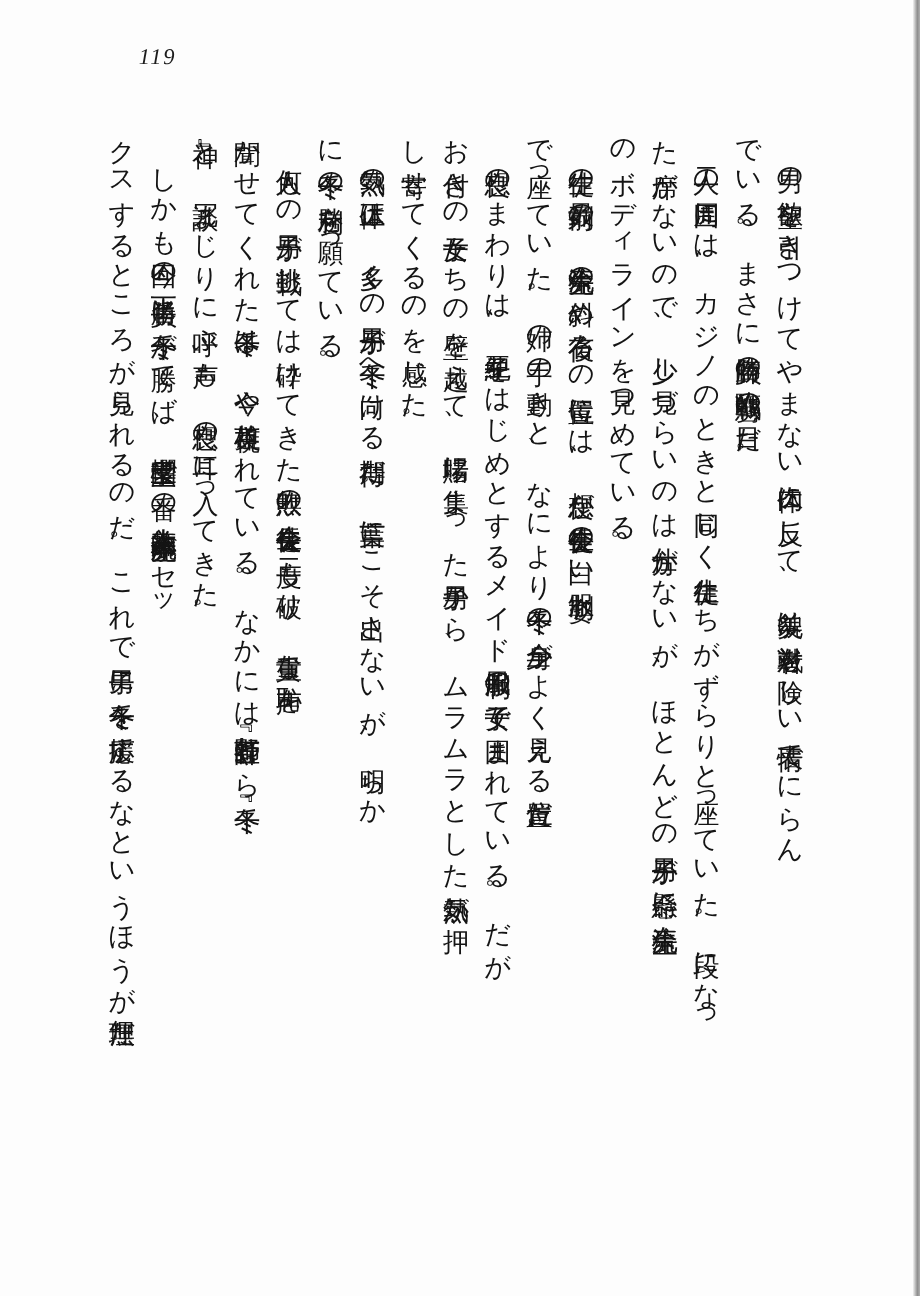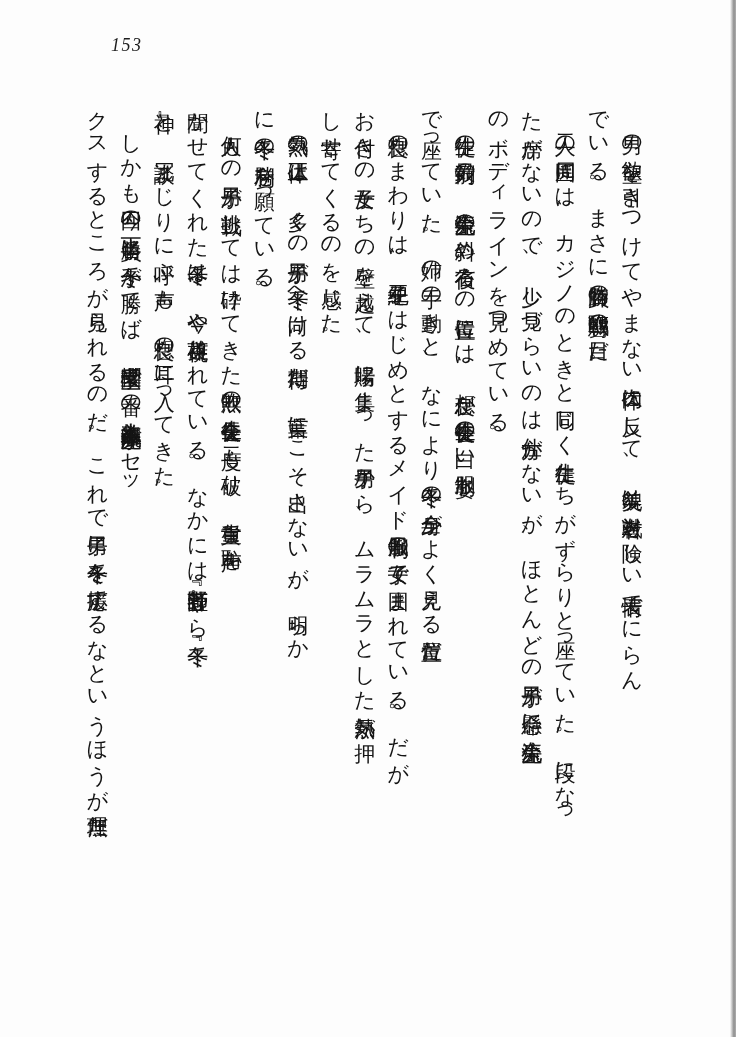--- a/index.html
+++ b/index.html
@@ -55,21 +55,21 @@
     right: 0;
     width: 6px;
     height: 100%;
     background: linear-gradient(to right, rgba(245,245,245,0) 0%, #8e8e8e 65%, #aFaFaF 100%);
   }
 </style>
 </head>
 <body>
 
 <div class="page">
-  <div class="page-number">153</div>
+  <div class="page-number">119</div>
 
   <div class="text-block">
       <div class="tcol indent">男の欲望を引きつけてやまない肉体に反して、美貌は対戦者を険しい表情でにらん</div>
       <div class="tcol">でいる。まさに勝負師の臨戦態勢の目だ。</div>
       <div class="tcol indent">二人の周囲には、カジノのときと同じく生徒たちがずらりと座っていた。段になっ</div>
       <div class="tcol">た席がないので、少し見づらいのは仕方がないが、ほとんどの男子が懸命に流奈先生</div>
       <div class="tcol">のボディラインを見つめている。</div>
       <div class="tcol indent">生徒の最前列の、流奈先生の斜め右後ろの位置には、想良が生徒会長の白い制服姿</div>
       <div class="tcol">で座っていた。姉の手の動きと、なにより千冬の全身がよく見える位置だ。</div>
       <div class="tcol indent">想良のまわりは、亜紀子をはじめとするメイド風制服の女子で囲まれている。だが</div>

